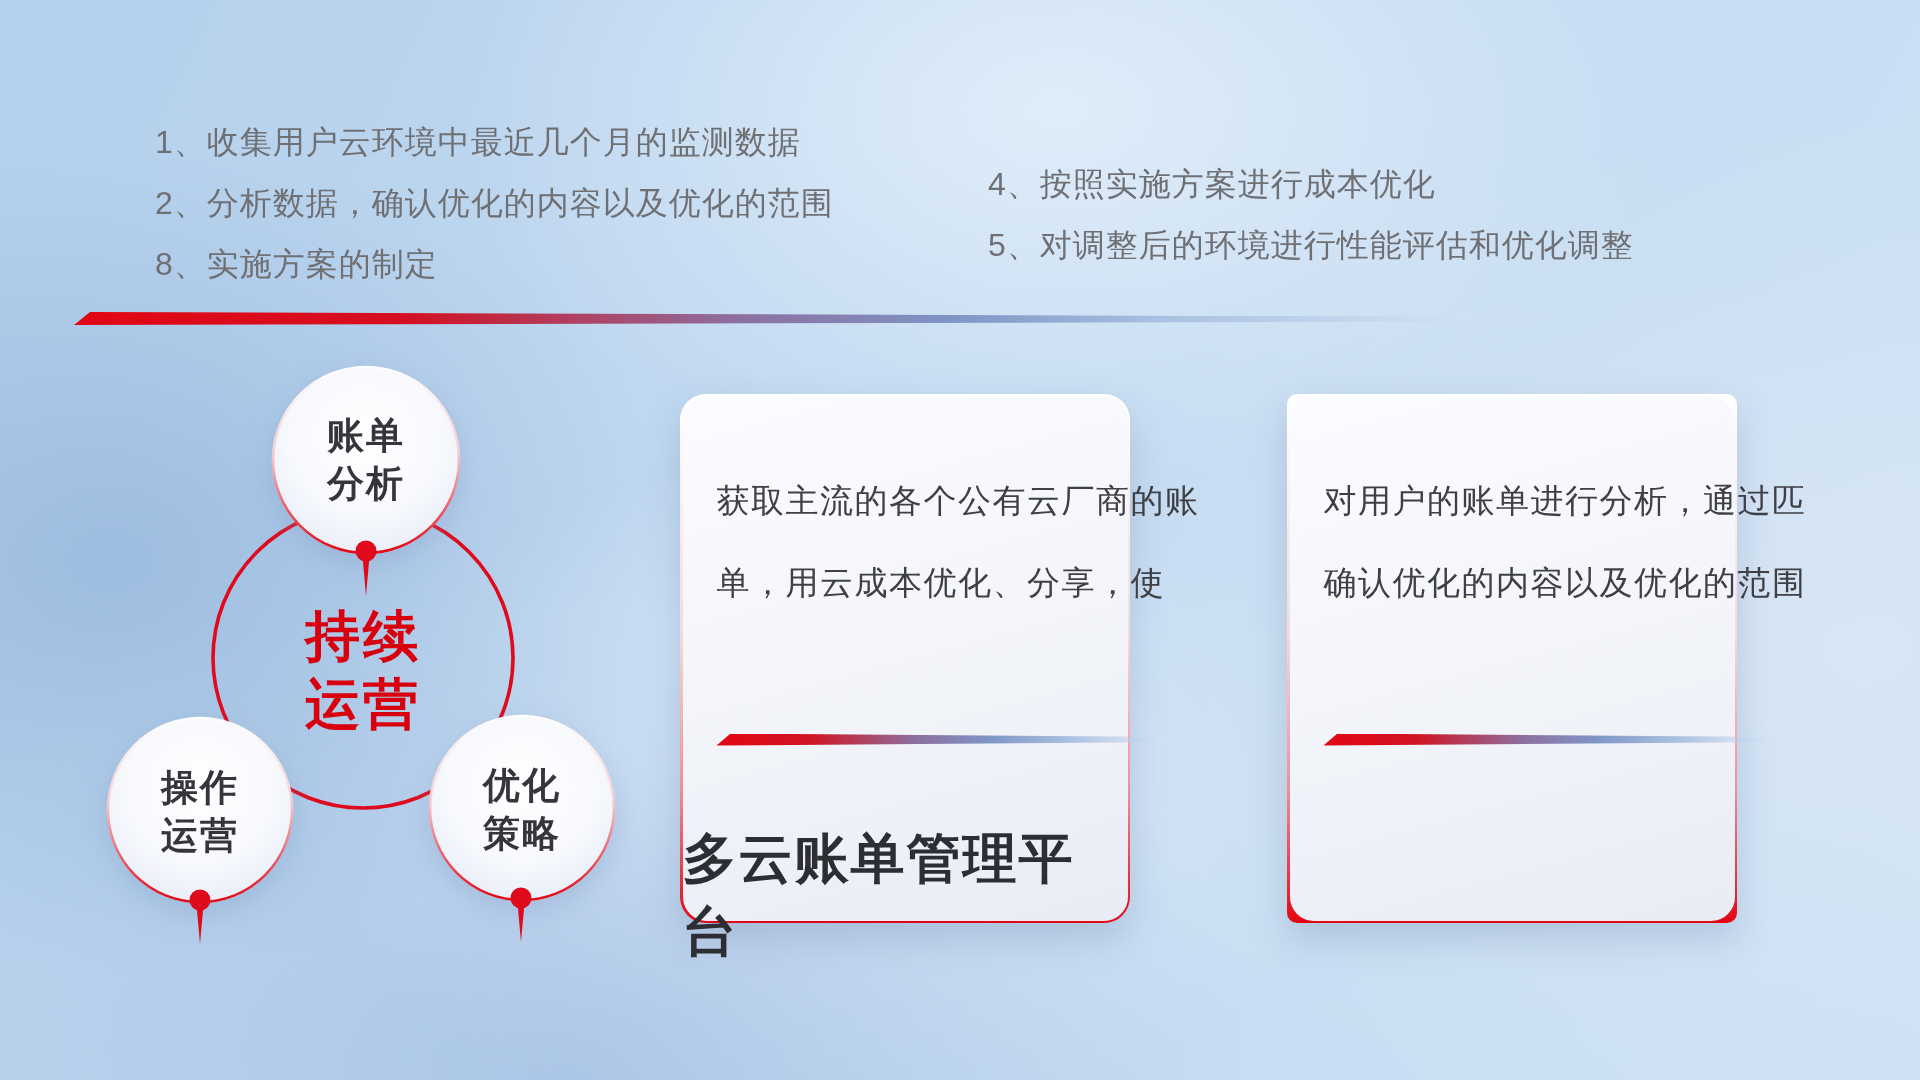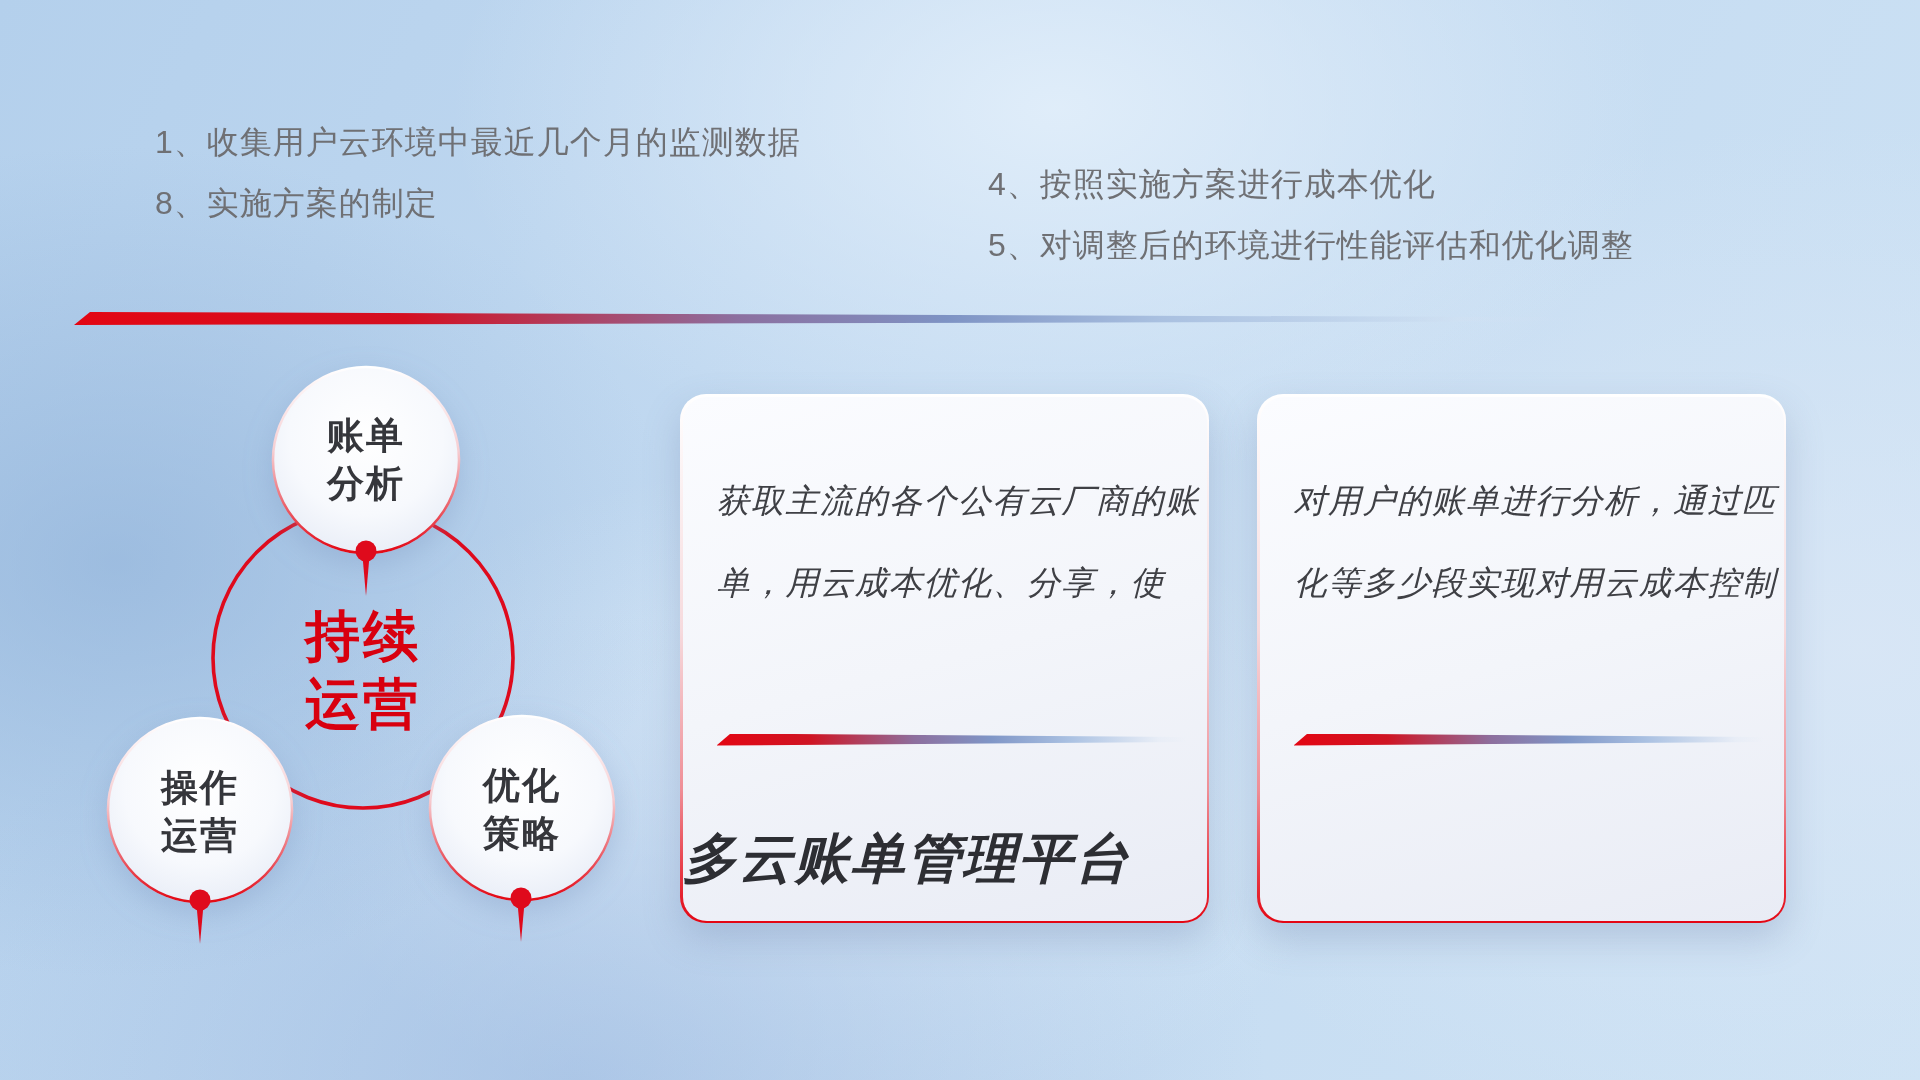--- a/index.html
+++ b/index.html
@@ -21,27 +21,26 @@
   .step{height:61px;line-height:61px;font-size:32px;color:#6f7074;letter-spacing:1px;white-space:nowrap;}
   .divider{
     position:absolute;left:74px;top:312px;width:1505px;height:13px;
     background:linear-gradient(90deg,#e30613 0%,#d40f21 22%,#8c6f9f 44%,#7e93c4 58%,#a9c0e0 72%,rgba(210,225,242,0.35) 92%,rgba(210,225,242,0) 100%);
     clip-path:polygon(0 100%,16px 0,100% 40%,100% 72%);
   }
   .cycle-svg{position:absolute;left:80px;top:340px;width:560px;height:620px;}
   .node-label{font-size:37px;font-weight:600;fill:#35363b;letter-spacing:2px;}
   .center-label{font-size:55px;font-weight:800;fill:#d8000f;letter-spacing:3px;}
   .card-border{
-    position:absolute;top:394px;width:529px;height:529px;border-radius:26px;padding:2.5px;
+    position:absolute;top:394px;width:450px;height:529px;border-radius:26px;padding:2.5px;
     background:linear-gradient(180deg,#ffffff 0%,#f6dadd 45%,#ef8e96 75%,#e30613 100%);
     box-shadow:0 16px 36px rgba(110,130,170,0.30);
-    font-style:italic;
   }
   .card-0{left:680px;}
-  .card-1{left:1257px;}
+  .card-1{left:1287px;border-radius:10px;}
   .card-inner{
     position:relative;width:100%;height:100%;border-radius:24px;
     background:linear-gradient(165deg,#fbfcff 0%,#f3f5fa 50%,#e9ecf5 100%);
   }
   .card-body{position:absolute;left:34px;top:63px;width:492px;}
   .card-body-line{height:82px;line-height:82px;font-size:33px;color:#3f4045;letter-spacing:1.5px;white-space:nowrap;}
   .card-line{
     position:absolute;left:34px;top:337px;width:470px;height:12px;
     background:linear-gradient(90deg,#e30613 0%,#cf1524 20%,#8d6f9e 42%,#7f95c6 58%,#aac1e2 75%,rgba(214,227,243,0.25) 94%,rgba(214,227,243,0) 100%);
     clip-path:polygon(0 100%,14px 0,100% 30%,100% 70%);
@@ -51,20 +50,21 @@
     font-size:54px;font-weight:800;color:#2d2e33;letter-spacing:2px;
   }
 </style>
 </head>
 <body>
 
 <div class="slide">
 
   <div class="steps steps-left">
     <div class="step">1、收集用户云环境中最近几个月的监测数据</div>
+    <div class="step">2、分析数据，确认优化的内容以及优化的范围</div>
     <div class="step">8、实施方案的制定</div>
   </div>
 
   <div class="steps steps-right">
     <div class="step">4、按照实施方案进行成本优化</div>
     <div class="step">5、对调整后的环境进行性能评估和优化调整</div>
   </div>
 
   <div class="divider"></div>
 
@@ -119,19 +119,19 @@
       </div>
       <div class="card-line"></div>
       <div class="card-title">多云账单管理平台</div>
     </div>
   </div>
 
   <div class="card-border card-1">
     <div class="card-inner">
       <div class="card-body">
         <div class="card-body-line">对用户的账单进行分析，通过匹</div>
-        <div class="card-body-line">化等多少段实现对用云成本控制</div>
+        <div class="card-body-line">确认优化的内容以及优化的范围</div>
       </div>
       <div class="card-line"></div>
     </div>
   </div>
 
 </div>
 
 </body></html>

